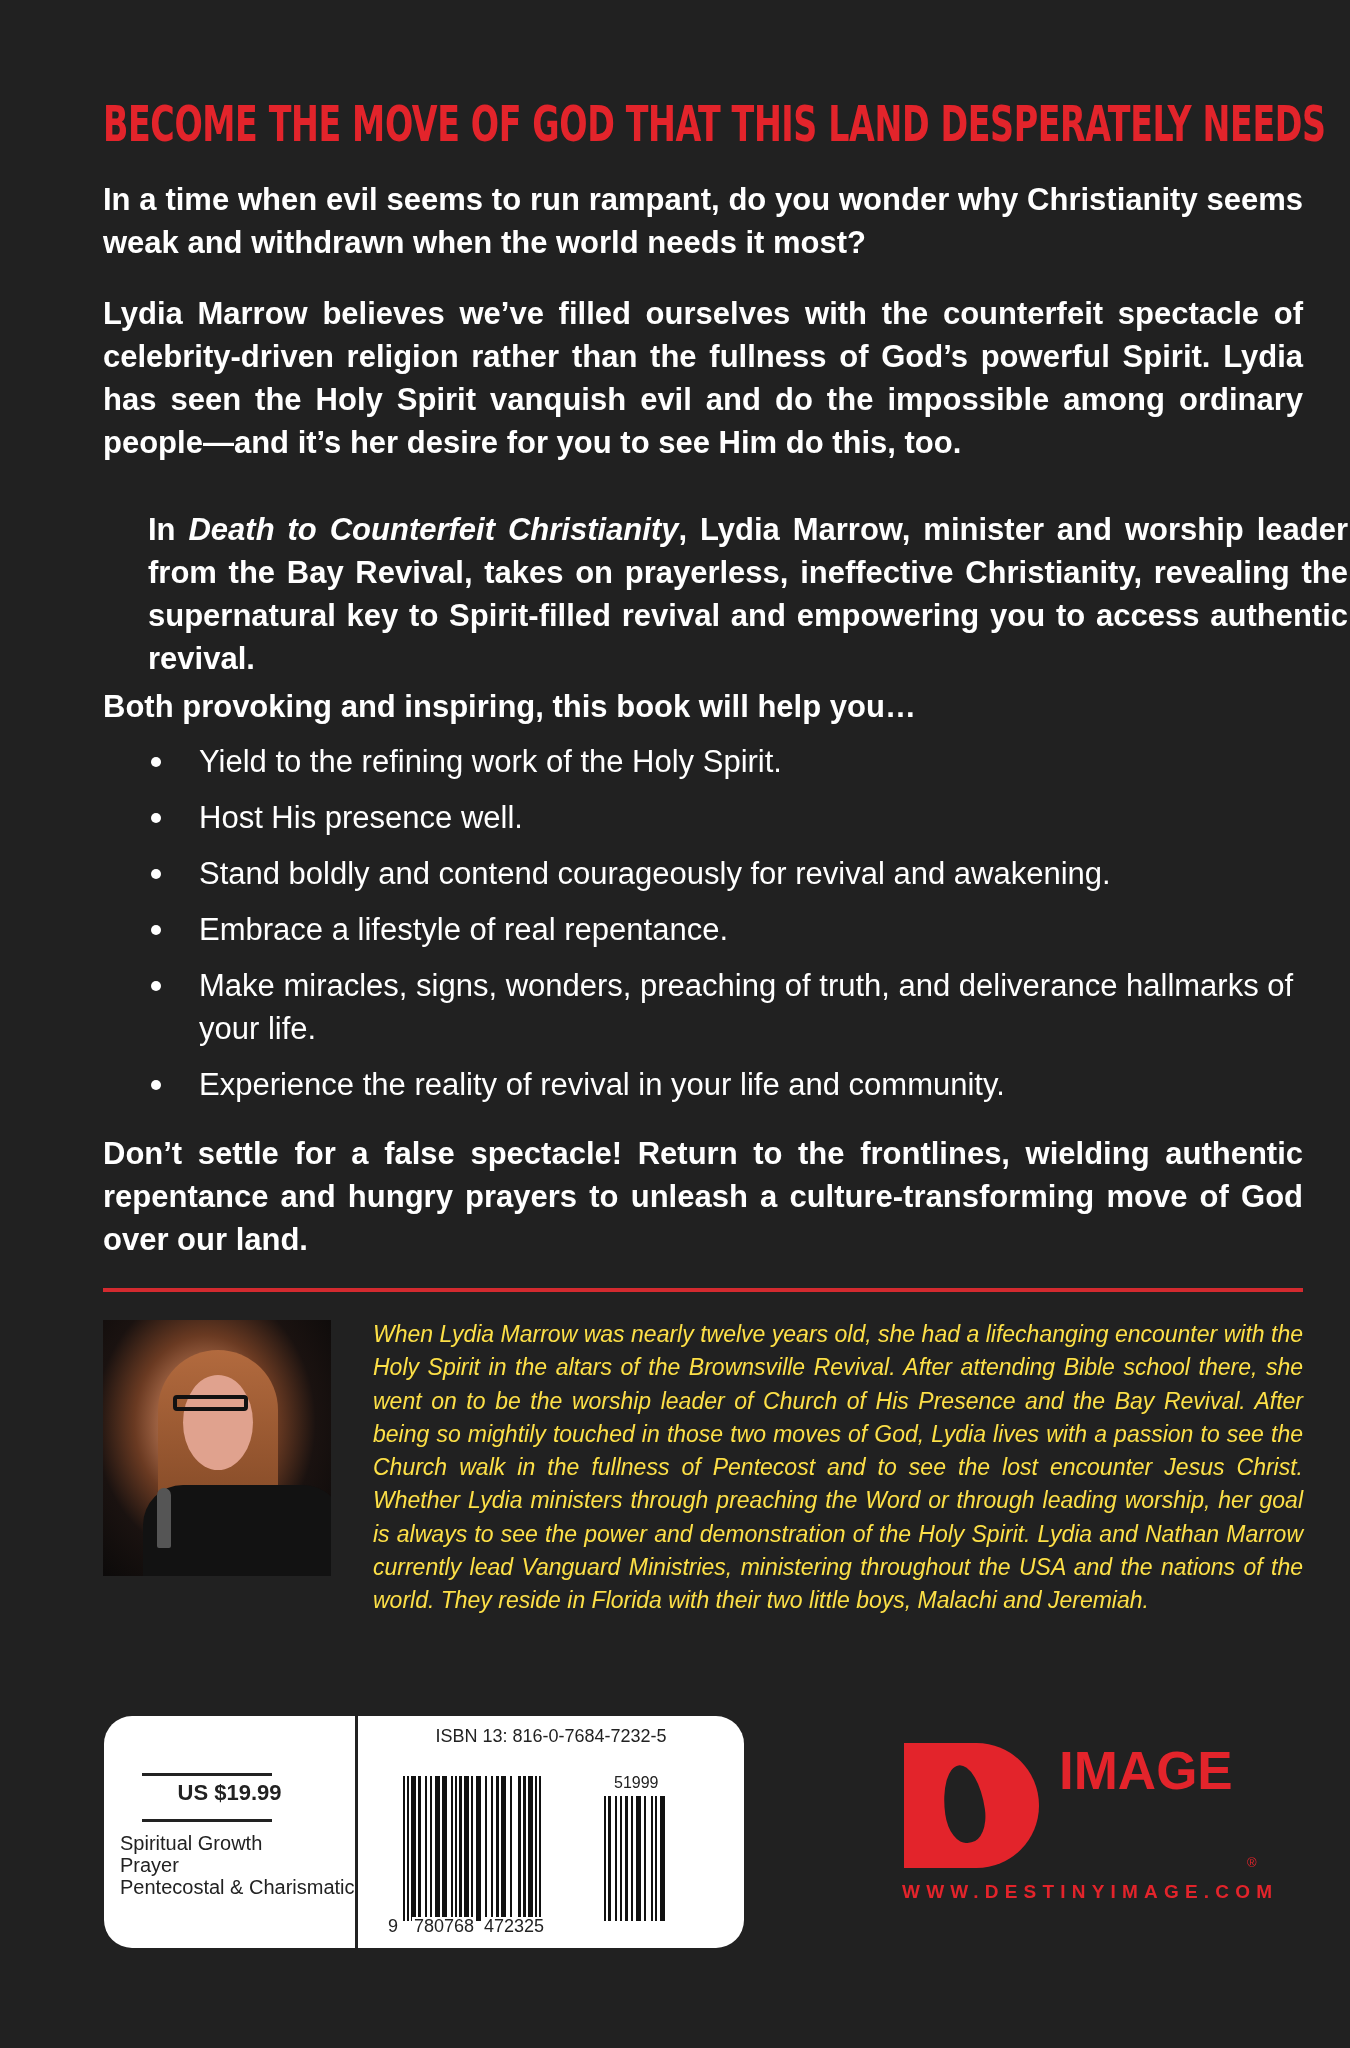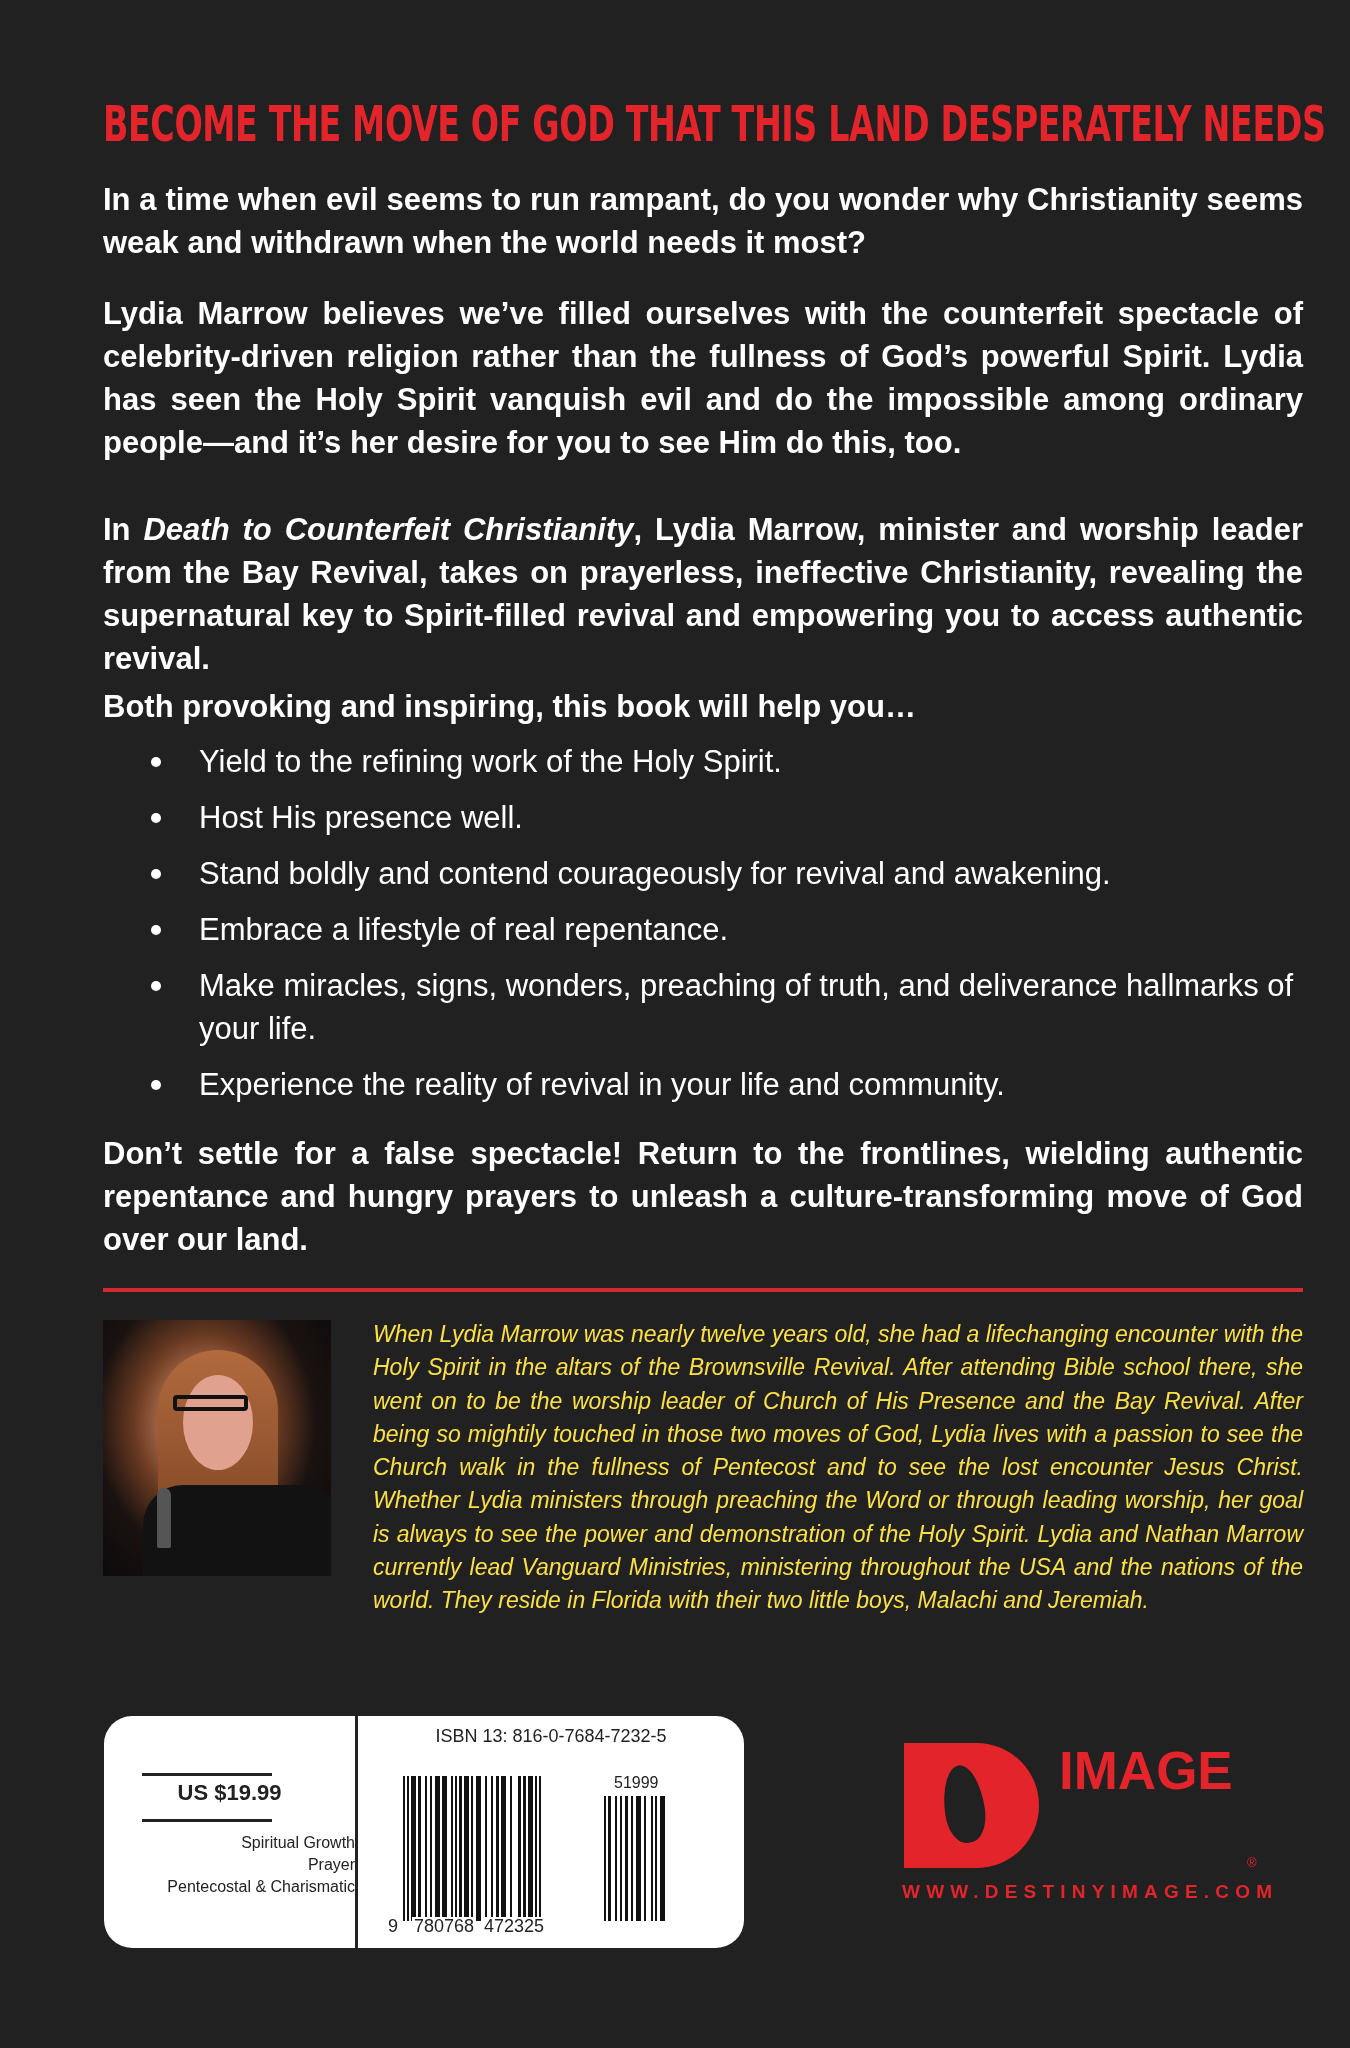--- a/index.html
+++ b/index.html
@@ -14,21 +14,21 @@
   }
 
   .body-text {
     position: absolute; left: 103px; width: 1200px;
     font-size: 31px; line-height: 43px; text-align: justify; color: #ffffff; font-weight: bold;
   }
   .body-text em { font-style: italic; }
 
   .p1 { top: 178px; }
   .p2 { top: 292px; }
-  .p3 { top: 508px; }
+  .p3 { top: 508px; margin-left: 45px; }
   .p4 { top: 685px; }
 
   .bullets { position: absolute; left: 103px; top: 740px; width: 1200px; list-style: none; }
   .bullets li {
     position: relative; padding-left: 96px; font-size: 31px; line-height: 43px;
     margin-bottom: 13px; color: #fff;
   }
   .bullets li .dot {
     position: absolute; left: 48px; top: 17px; width: 10px; height: 10px; border-radius: 50%; background: #fff;
   }
@@ -56,21 +56,21 @@
 
   .barcode-box {
     position: absolute; left: 104px; top: 1716px; width: 640px; height: 232px;
     background: #fff; border-radius: 28px; color: #222; overflow: hidden;
   }
   .barcode-box .vline { position: absolute; left: 251px; top: 0; width: 3px; height: 100%; background: #222; }
   .price-rule { position: absolute; left: 38px; width: 130px; height: 3px; background: #222; }
   .price-rule.r1 { top: 57px; }
   .price-rule.r2 { top: 103px; }
   .price { position: absolute; left: 0; width: 251px; top: 64px; text-align: center; font-weight: bold; font-size: 22px; color:#222; }
-  .cats { position: absolute; left: 0; width: 251px; top: 116px; text-align: right; font-size: 16px; line-height: 22px; color:#222; }
+  .cats { position: absolute; left: 0; width: 251px; top: 116px; text-align: left; font-size: 20px; line-height: 22px; color:#222;padding-left:16px; }
   .isbn { position: absolute; left: 254px; width: 386px; top: 10px; text-align: center; font-size: 18px; color:#222; }
   .bars { position: absolute; display: flex; align-items: flex-start; }
   .bars span { display:block; height:100%; background:#111; }
   .main-bars { left: 299px; top: 60px; height: 145px; }
   .add-bars { left: 500px; top: 80px; height: 125px; }
   .addon-num { position: absolute; left: 510px; top: 58px; font-size: 16px; color:#222; }
   .bar-digits { position: absolute; top: 201px; font-size: 18px; color:#222; background:#fff; padding: 0 2px; line-height: 18px; }
 
   .publisher { position: absolute; left: 902px; top: 1743px; width: 410px; height: 170px; }
   .pub-d {

